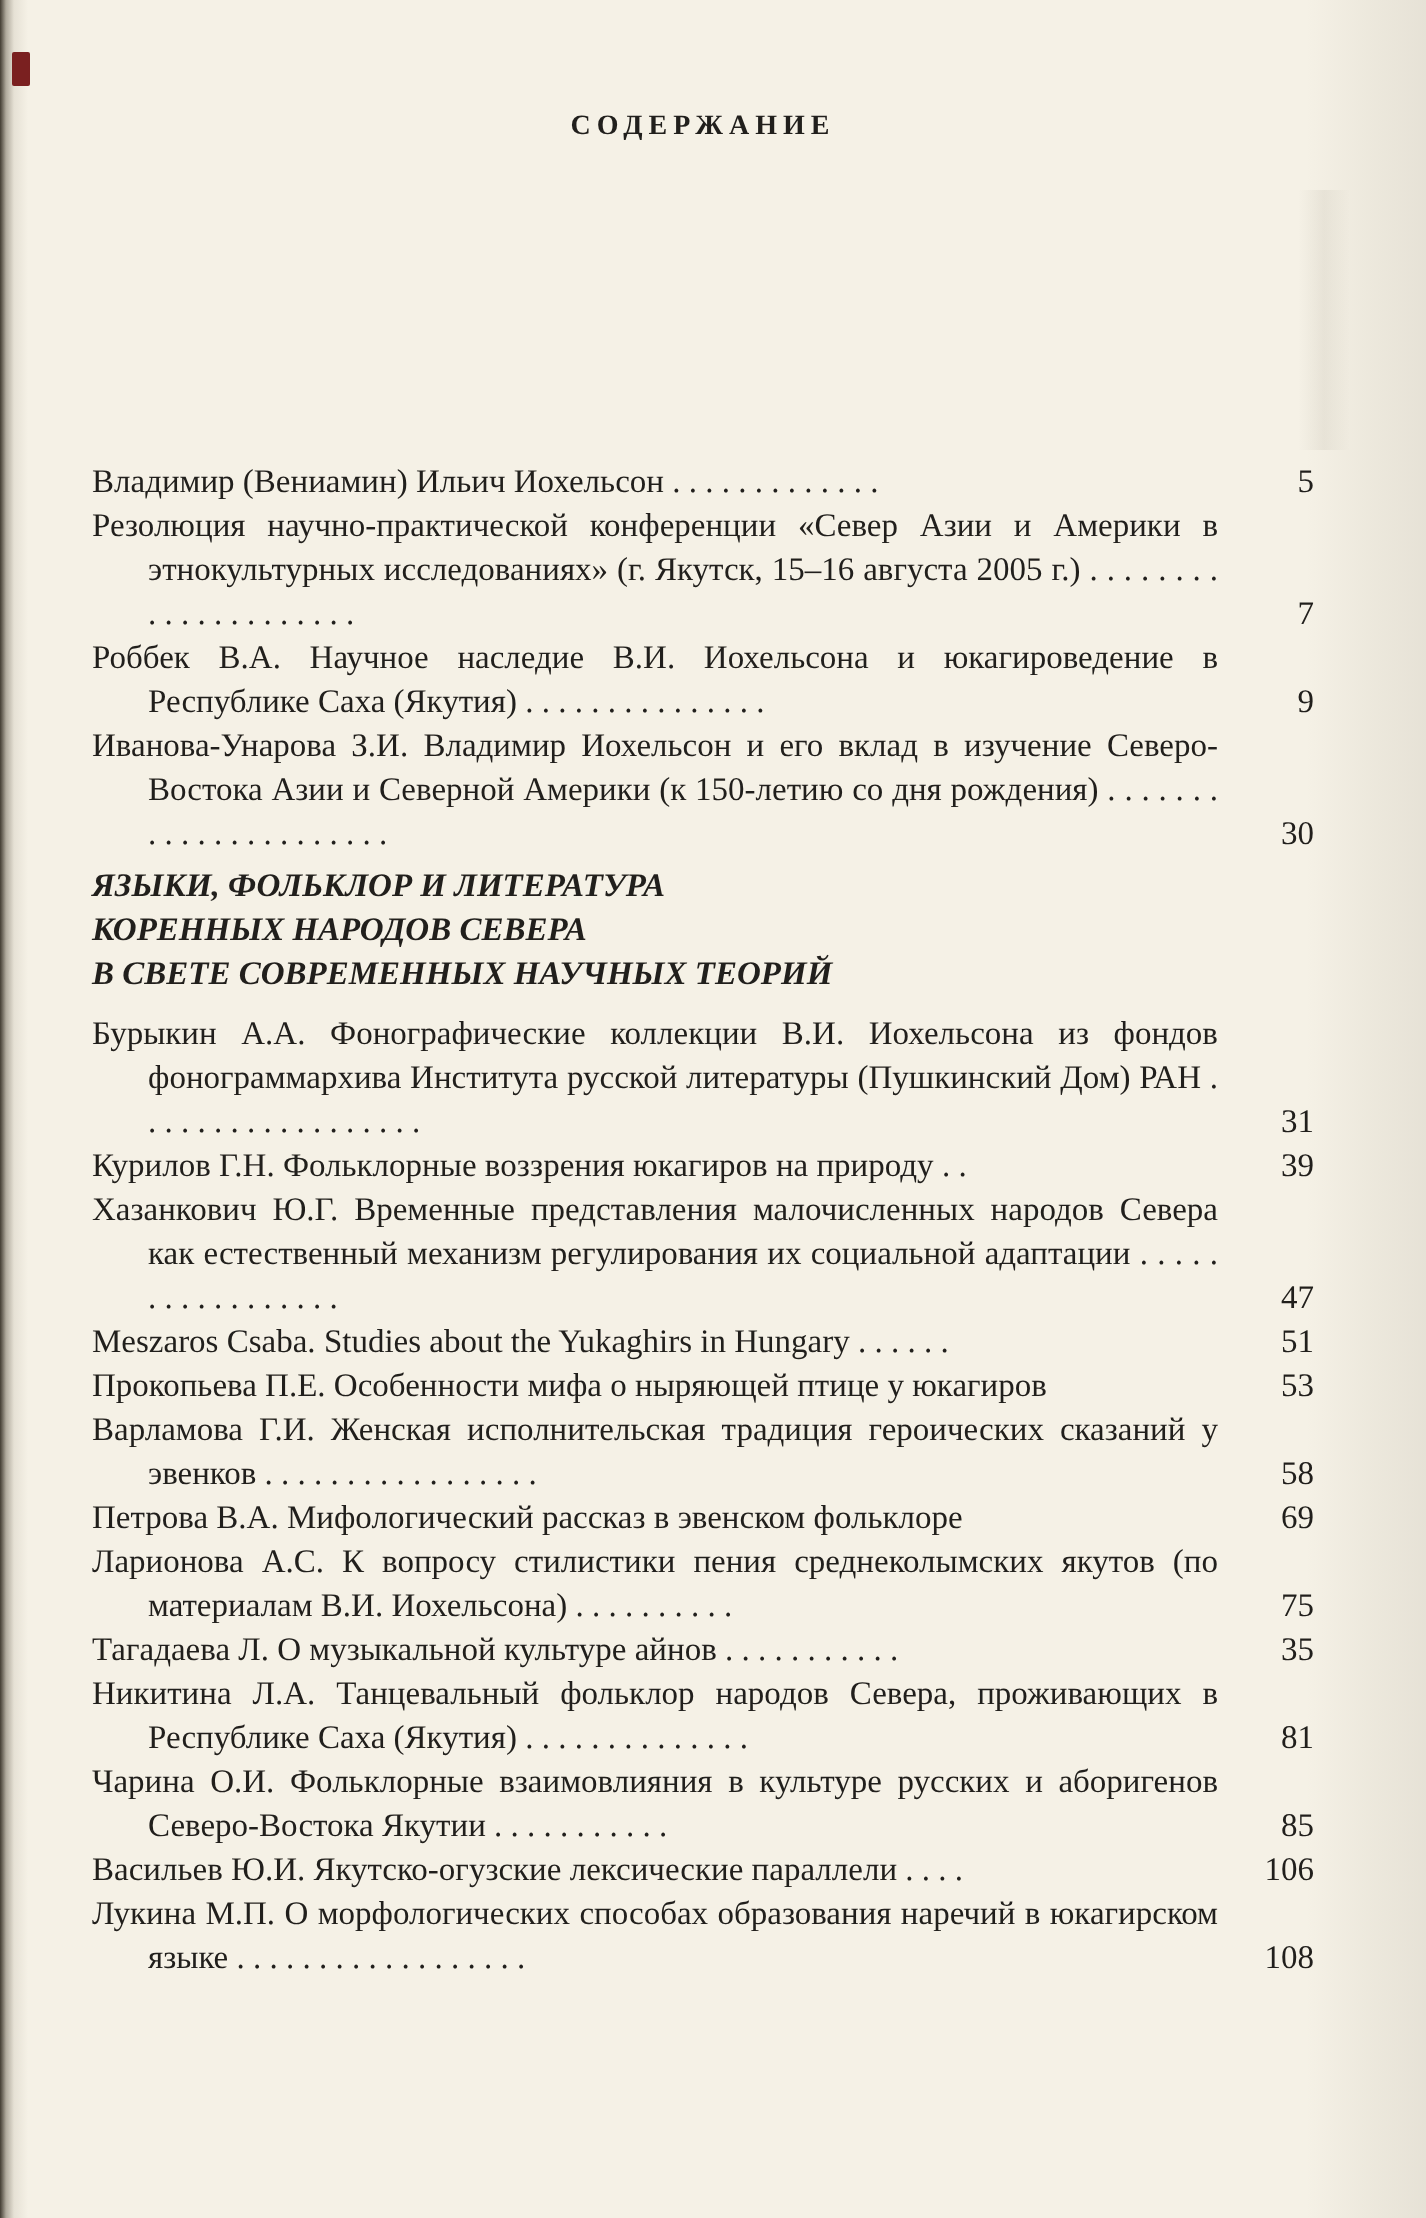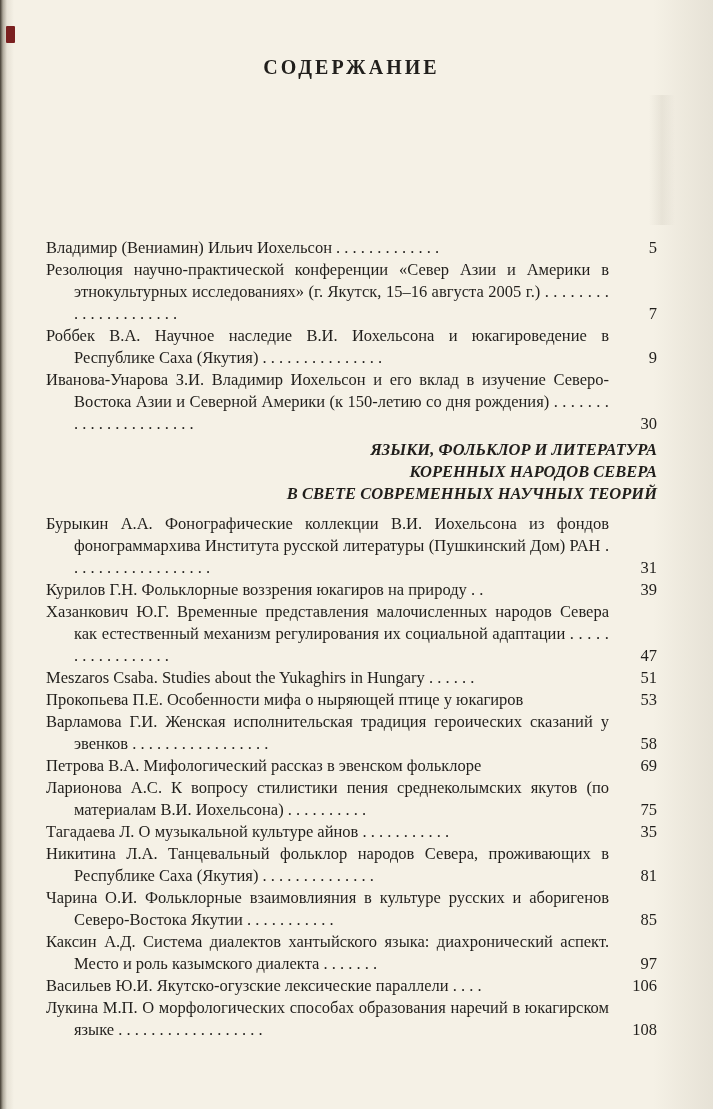--- a/index.html
+++ b/index.html
@@ -36,21 +36,21 @@
   .page-inner {
     position: absolute;
     left: 46px;
     right: 56px;
     top: 0;
   }
   .page-title {
     margin-top: 56px;
     text-align: center;
     font-weight: bold;
-    font-size: 20px;
+    font-size: 14px;
     letter-spacing: 3px;
   }
   .toc {
     margin-top: 158px;
     font-size: 16.5px;
     line-height: 22px;
   }
   .entry {
     display: flex;
     align-items: flex-end;
@@ -65,21 +65,21 @@
   .entry-author { font-weight: normal; }
   .entry-dots { white-space: normal; }
   .entry-page {
     flex: 0 0 44px;
     width: 44px;
     text-align: right;
     padding-left: 4px;
   }
   .section-heading {
     margin: 4px 0 8px 0;
-    text-align: right;
+    text-align: left;
     font-weight: bold;
     font-style: italic;
     font-size: 16.5px;
     line-height: 22px;
   }
 </style>
 </head>
 <body>
 
 <div class="scan-surface"></div>
@@ -171,24 +171,20 @@
         <div class="entry">
           <div class="entry-text"><span class="entry-author">Никитина Л.А.</span><span class="entry-title"> Танцевальный фольклор народов Севера, проживающих в Республике Саха (Якутия)</span><span class="entry-dots"> .  .  .  .  .  .  .  .  .  .  .  .  .  .</span></div>
           <div class="entry-page">81</div>
         </div>
 
         <div class="entry">
           <div class="entry-text"><span class="entry-author">Чарина О.И.</span><span class="entry-title"> Фольклорные взаимовлияния в культуре русских и аборигенов Северо-Востока Якутии</span><span class="entry-dots"> .  .  .  .  .  .  .  .  .  .  .</span></div>
           <div class="entry-page">85</div>
         </div>
 
-        <div class="entry">
-          <div class="entry-text"><span class="entry-author">Каксин А.Д.</span><span class="entry-title"> Система диалектов хантыйского языка: диахронический аспект. Место и роль казымского диалекта</span><span class="entry-dots"> .  .  .  .  .  .  .</span></div>
-          <div class="entry-page">97</div>
-        </div>
 
         <div class="entry">
           <div class="entry-text"><span class="entry-author">Васильев Ю.И.</span><span class="entry-title"> Якутско-огузские лексические параллели</span><span class="entry-dots">   .  .  .  .</span></div>
           <div class="entry-page">106</div>
         </div>
 
         <div class="entry">
           <div class="entry-text"><span class="entry-author">Лукина М.П.</span><span class="entry-title"> О морфологических способах образования наречий в юкагирском языке</span><span class="entry-dots"> .  .  .  .  .  .  .  .  .  .  .  .  .  .  .  .  .  .</span></div>
           <div class="entry-page">108</div>
         </div>

